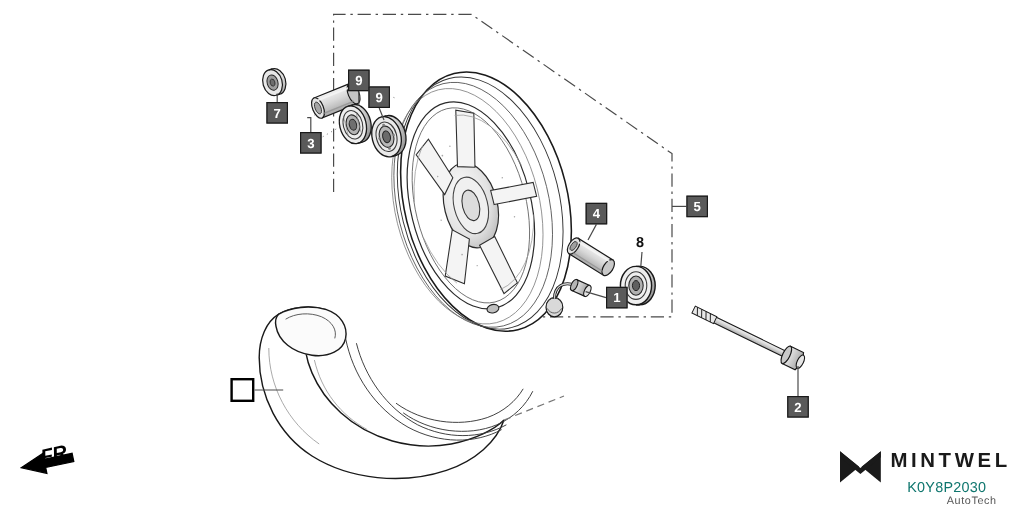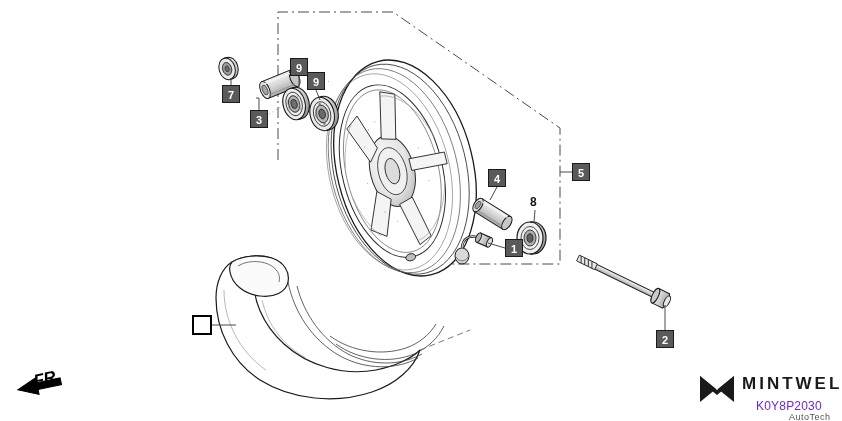--- a/index.html
+++ b/index.html
@@ -99,21 +99,21 @@
     letter-spacing: 0.5px;
     white-space: nowrap;
     margin-left: 36px;
   }
   #part-number {
     position: absolute;
     left: 756px;
     top: 399px;
     font-family: "Liberation Sans", sans-serif;
     font-size: 12px;
-    color: #6d28d9;
+    color: #0f766e;
     letter-spacing: 0.2px;
     white-space: nowrap;
   }
 </style>
 </head>
 <body>
 
 <div id="diagram-page">
 
   <svg id="diagram-svg" viewBox="0 0 842 421">

